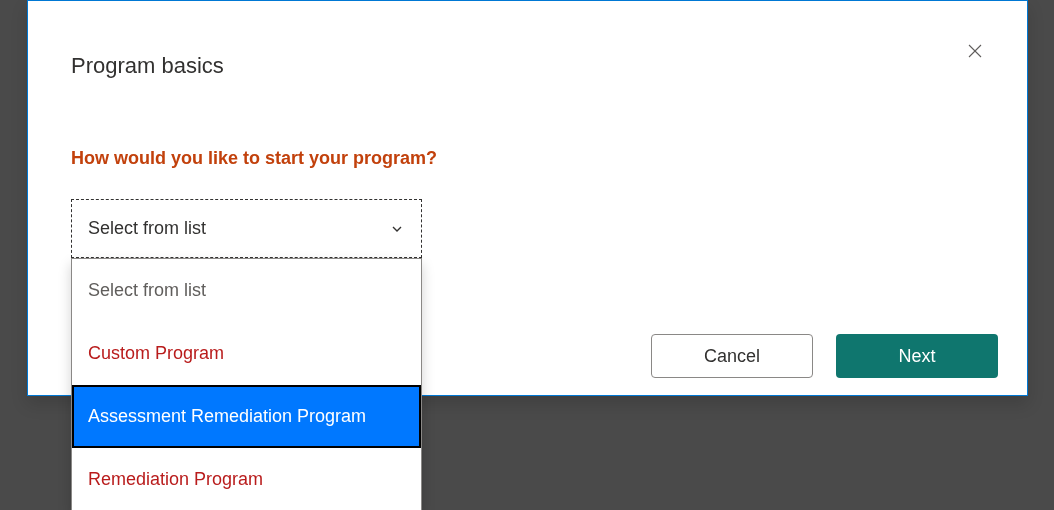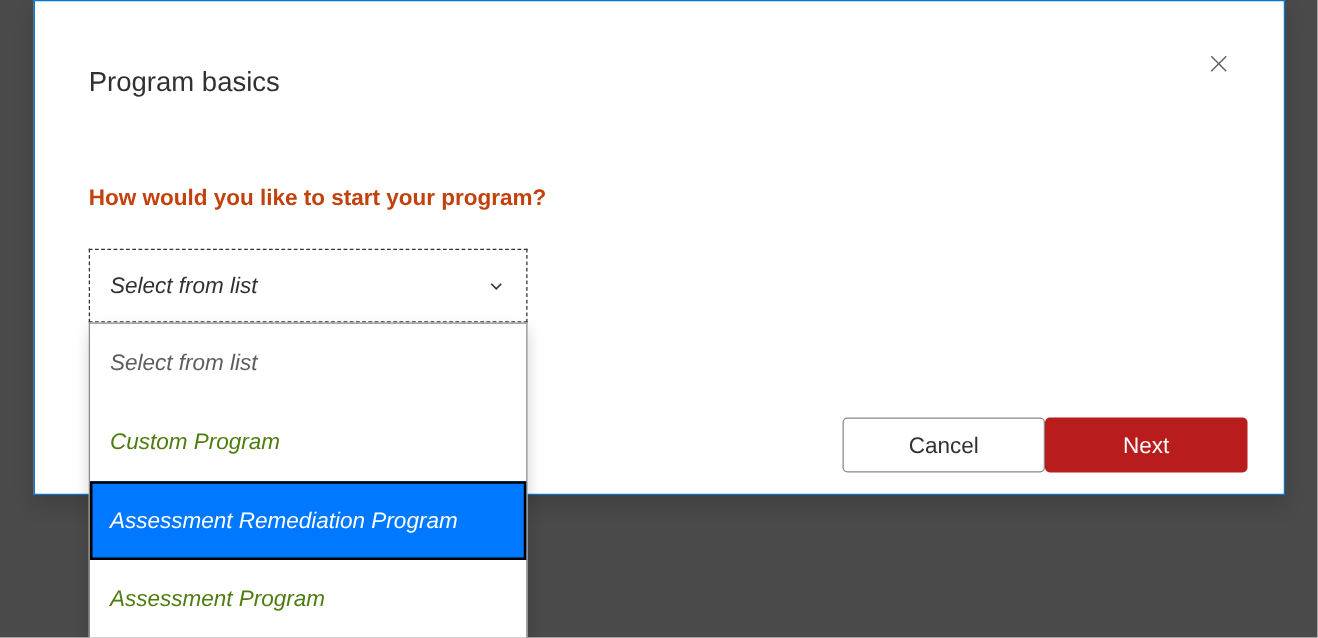--- a/index.html
+++ b/index.html
@@ -62,21 +62,20 @@
       font-size: 18px;
       font-weight: 600;
       color: #c2410c;
     }
     
     .select-wrapper {
       position: absolute;
       top: 198px;
       left: 43px;
       width: 351px;
-      font-style: italic;
     }
     
     .select-control {
       width: 100%;
       height: 59px;
       border: 1px dashed #323130;
       background: #ffffff;
       display: flex;
       align-items: center;
       justify-content: space-between;
@@ -110,40 +109,41 @@
       border: 1px solid #8a8886;
       box-shadow: 0 6px 12px rgba(0,0,0,0.18);
     }
     
     .dropdown-option {
       height: 63px;
       display: flex;
       align-items: center;
       padding: 0 16px;
       font-size: 18px;
-      color: #4d7c0f;
+      color: #b91c1c;
       cursor: pointer;
     }
     
     .dropdown-option.placeholder {
       color: #605e5c;
     }
     
     .dropdown-option.highlighted {
       background: #0078ff;
       color: #ffffff;
       border: 2px solid #000000;
       padding: 0 14px;
     }
     
     .button-row {
       position: absolute;
       top: 333px;
       right: 29px;
       display: flex;
+      gap: 23px;
     }
     
     .btn {
       height: 44px;
       width: 162px;
       border-radius: 4px;
       font-size: 18px;
       font-family: inherit;
       cursor: pointer;
       display: flex;
@@ -151,21 +151,21 @@
       justify-content: center;
     }
     
     .btn-cancel {
       background: #ffffff;
       border: 1px solid #8a8886;
       color: #323130;
     }
     
     .btn-next {
-      background: #b91c1c;
+      background: #0f766e;
       border: none;
       color: #ffffff;
     }
   </style>
 </head>
 <body>
 
 <div class="modal">
 
   <div class="modal-close">
@@ -186,21 +186,21 @@
         <svg viewBox="0 0 24 24" fill="none" stroke-width="2">
           <polyline points="6 9 12 15 18 9"></polyline>
         </svg>
       </span>
     </div>
 
     <div class="dropdown-list">
       <div class="dropdown-option placeholder">Select from list</div>
       <div class="dropdown-option">Custom Program</div>
       <div class="dropdown-option highlighted">Assessment Remediation Program</div>
-      <div class="dropdown-option">Assessment Program</div>
+      <div class="dropdown-option">Remediation Program</div>
     </div>
   </div>
 
   <div class="button-row">
     <button class="btn btn-cancel">Cancel</button>
     <button class="btn btn-next">Next</button>
   </div>
 
 </div>
 

